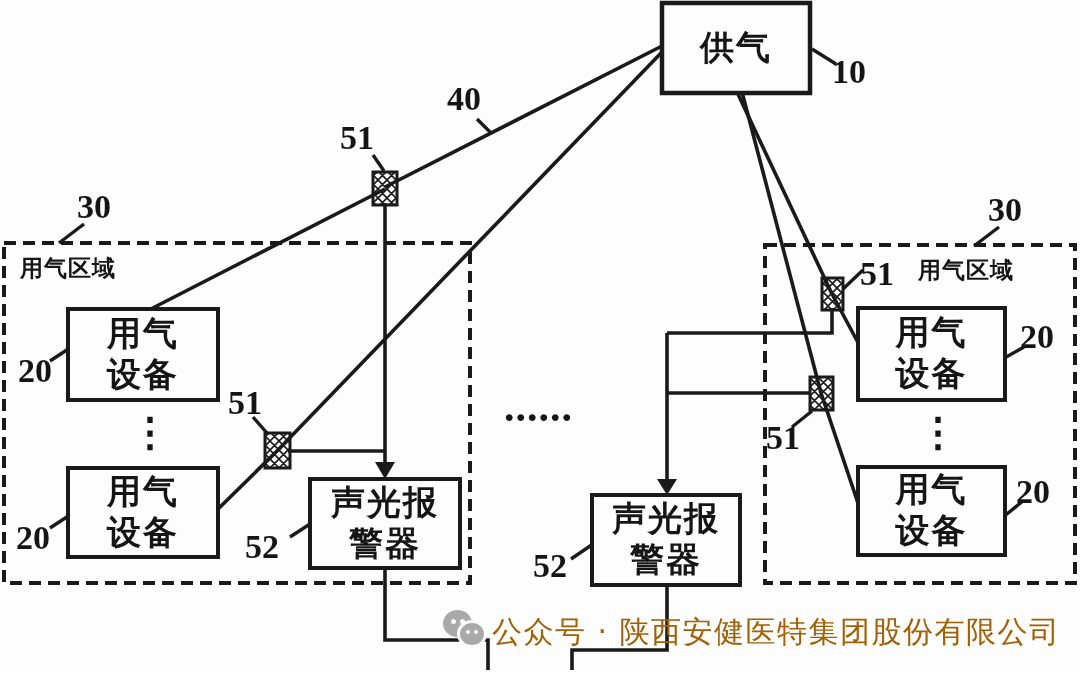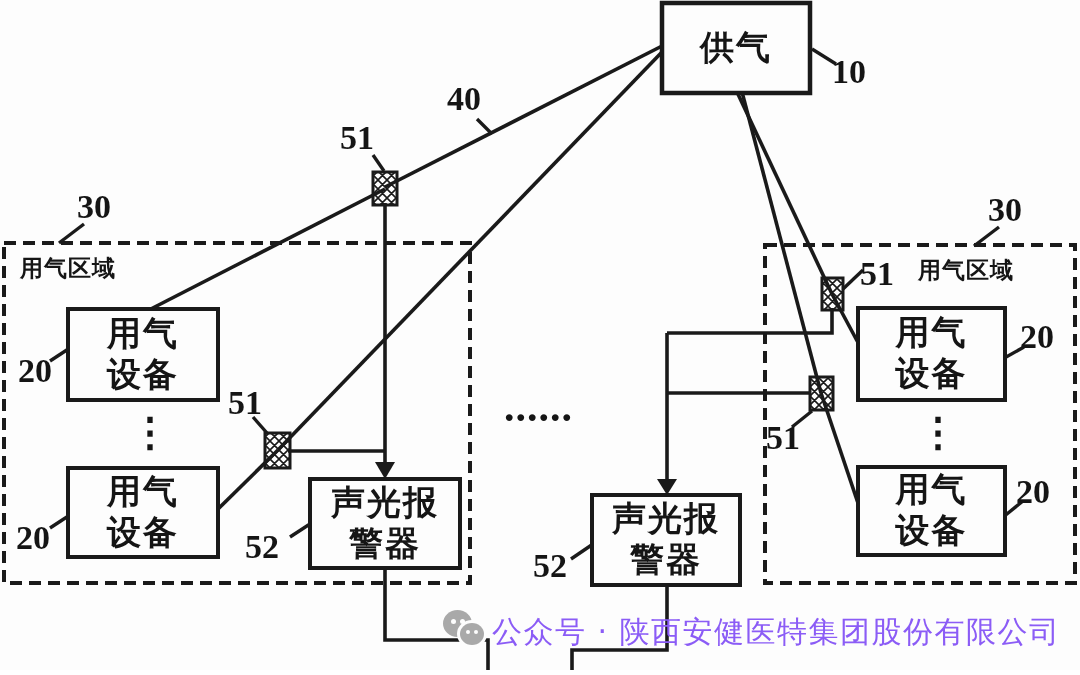--- a/index.html
+++ b/index.html
@@ -12,21 +12,21 @@
     position:absolute;display:flex;flex-direction:column;align-items:center;justify-content:center;
     font-weight:bold;font-size:34px;line-height:1.2;text-align:center;letter-spacing:2px;
   }
   .num{position:absolute;font-weight:bold;font-size:34px;line-height:1;}
   .area-label{position:absolute;font-weight:bold;font-size:23px;line-height:1;letter-spacing:1px;white-space:nowrap;}
   .vdots{position:absolute;font-weight:bold;font-size:40px;line-height:1;}
   .hdots{position:absolute;font-weight:bold;font-size:42px;line-height:1;letter-spacing:1px;white-space:nowrap;}
   .watermark-text{
     position:absolute;left:492px;top:612px;
     font-family:"DejaVu Sans","Liberation Sans",sans-serif;
-    font-size:30px;color:#8b5cf6;letter-spacing:1.5px;white-space:nowrap;
+    font-size:30px;color:#a16207;letter-spacing:1.5px;white-space:nowrap;
   }
   .wm-logo{position:absolute;left:443px;top:610px;width:50px;height:44px;}
   .wm-logo .bubble{position:absolute;background:#a9a9a9;border-radius:50%;}
   .wm-logo .bubble.big{left:0;top:0;width:29px;height:27px;}
   .wm-logo .bubble.small{left:17px;top:13px;width:24px;height:22px;box-shadow:0 0 0 3px #fdfdfd;}
   .wm-logo .eye{position:absolute;background:#fdfdfd;border-radius:50%;}
   .wm-logo .eye.b1{left:8px;top:9px;width:5px;height:5px;}
   .wm-logo .eye.b2{left:17px;top:9px;width:5px;height:5px;}
   .wm-logo .eye.s1{left:23px;top:20px;width:4px;height:4px;}
   .wm-logo .eye.s2{left:31px;top:20px;width:4px;height:4px;}

